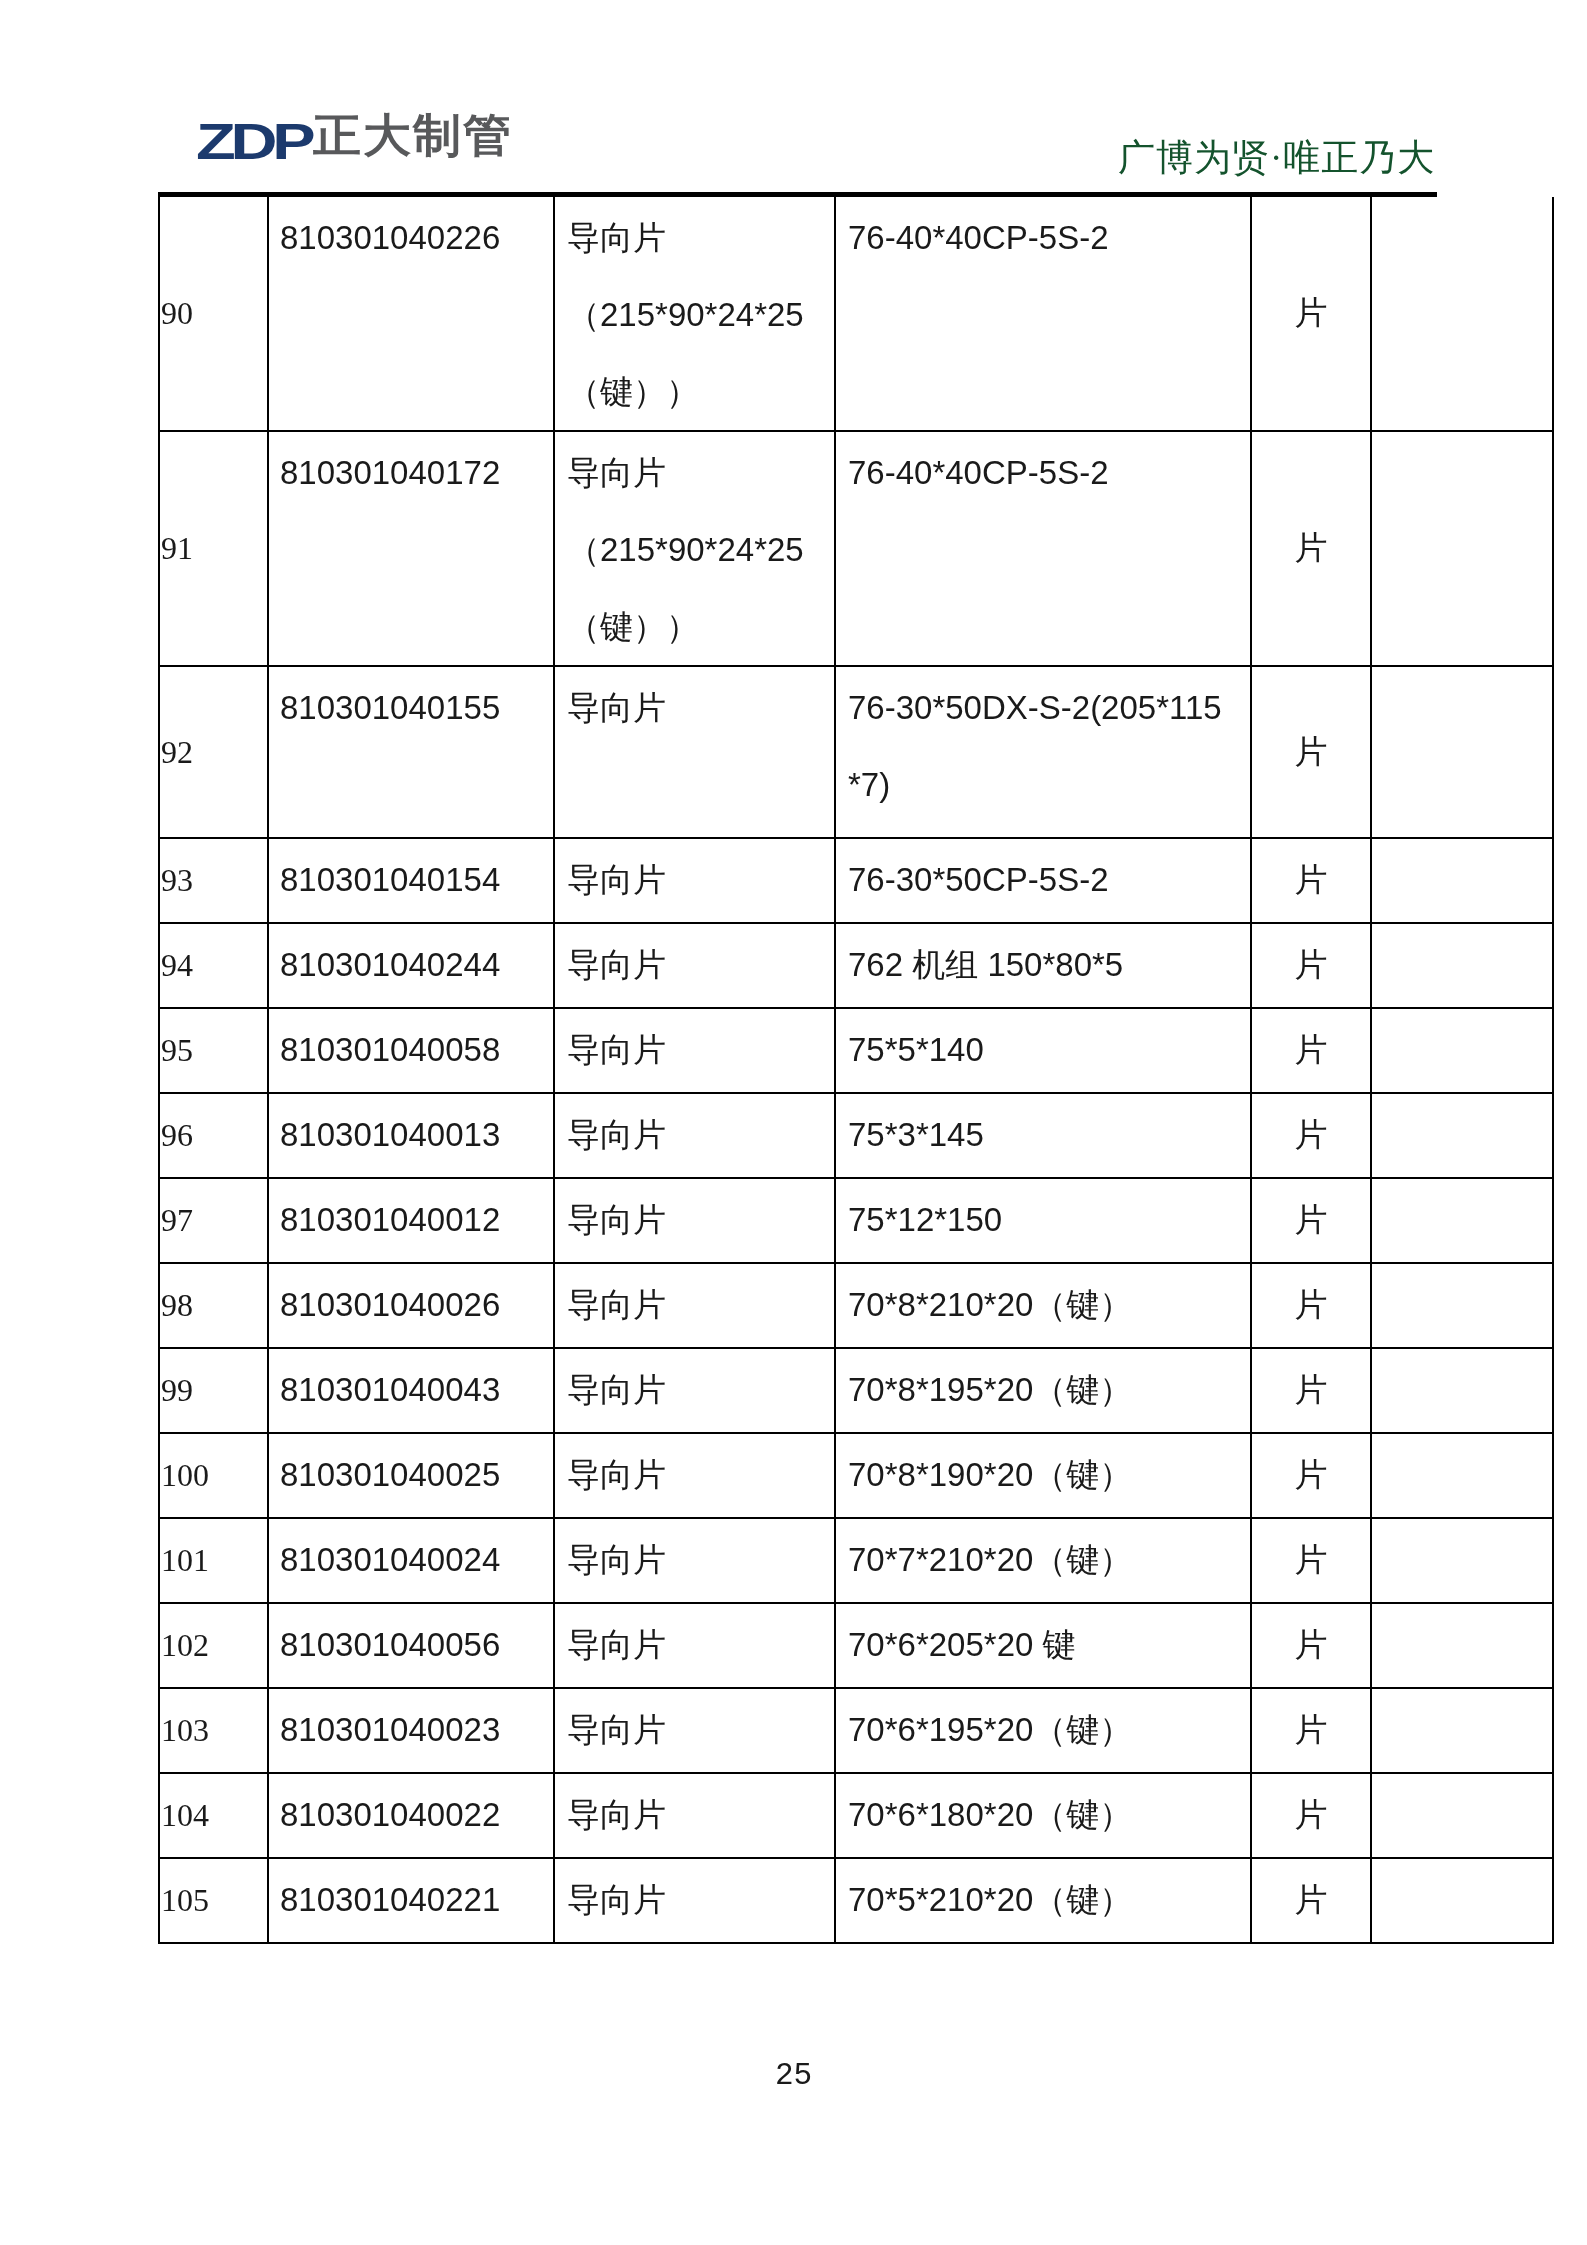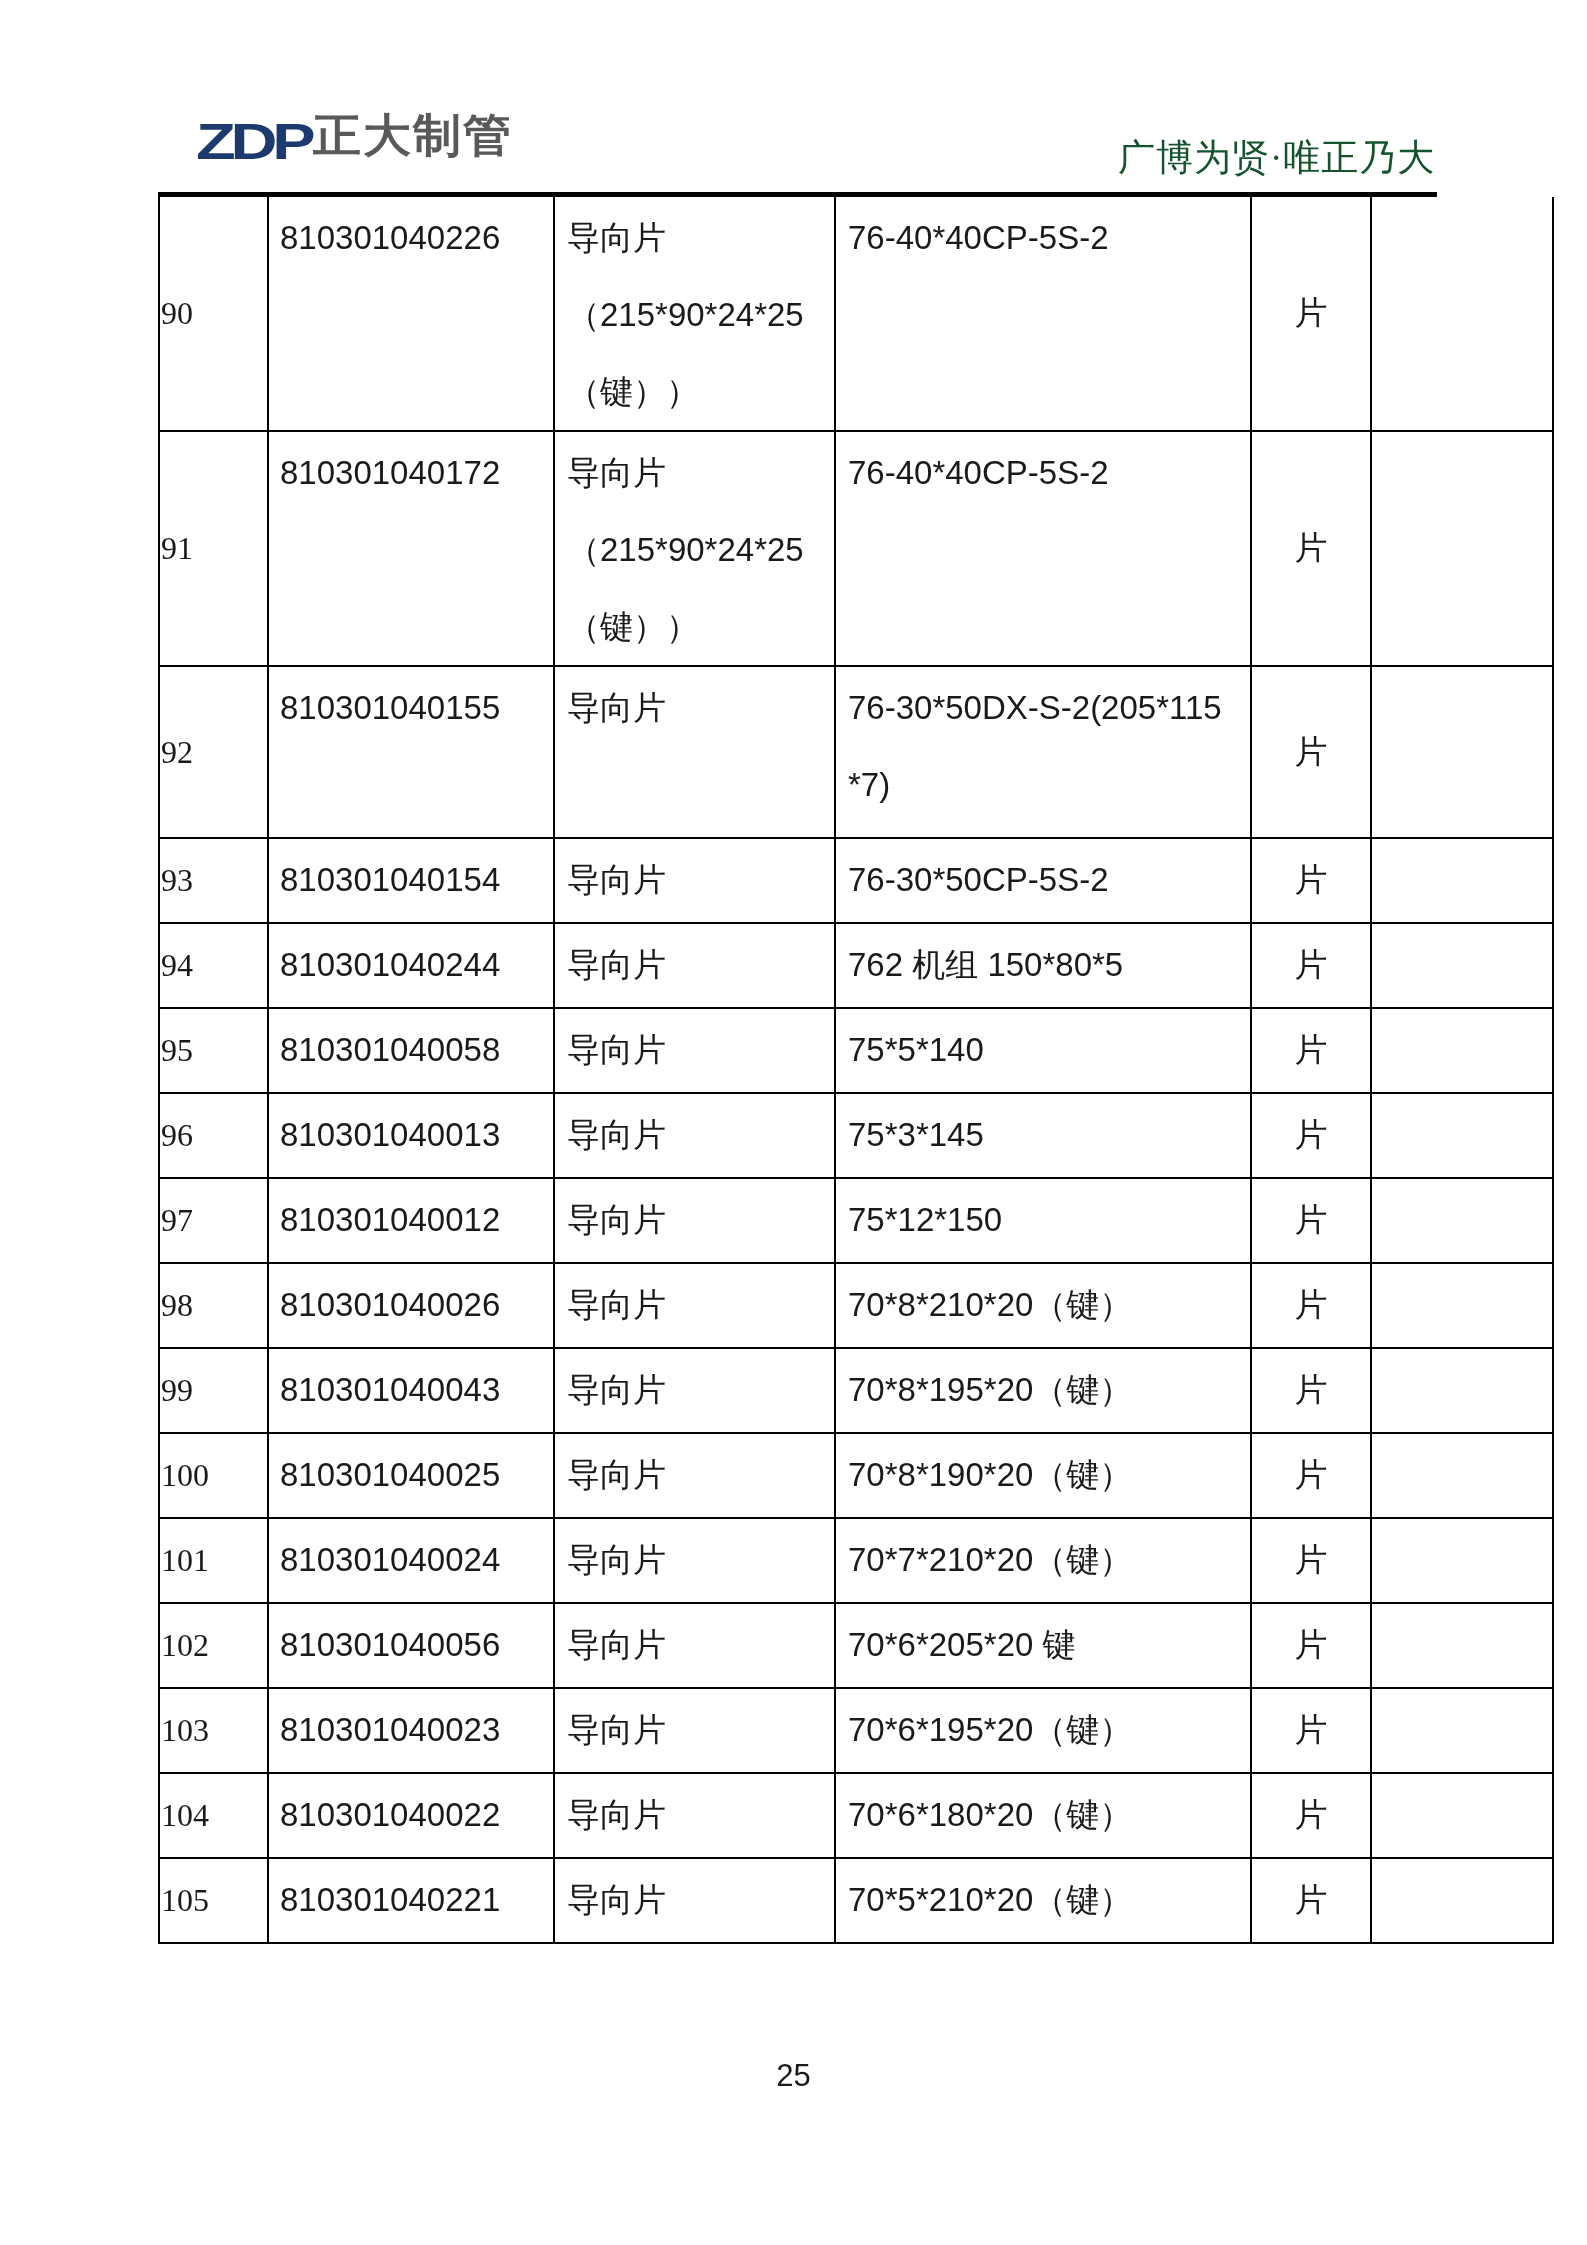--- a/index.html
+++ b/index.html
@@ -128,21 +128,21 @@
     vertical-align: middle;
   }
 
   
   .footer-page-number {
     position: absolute;
     left: 0;
     top: 2058px;
     width: 1587px;
     text-align: center;
-    font-family: Liberation Sans, sans-serif;
+    font-family: Liberation Mono, monospace;
     font-size: 31px;
     color: #1a1a1a;
   }
 </style>
 </head>
 <body>
 
 <div class="page">
 
   <div class="header-logo">

